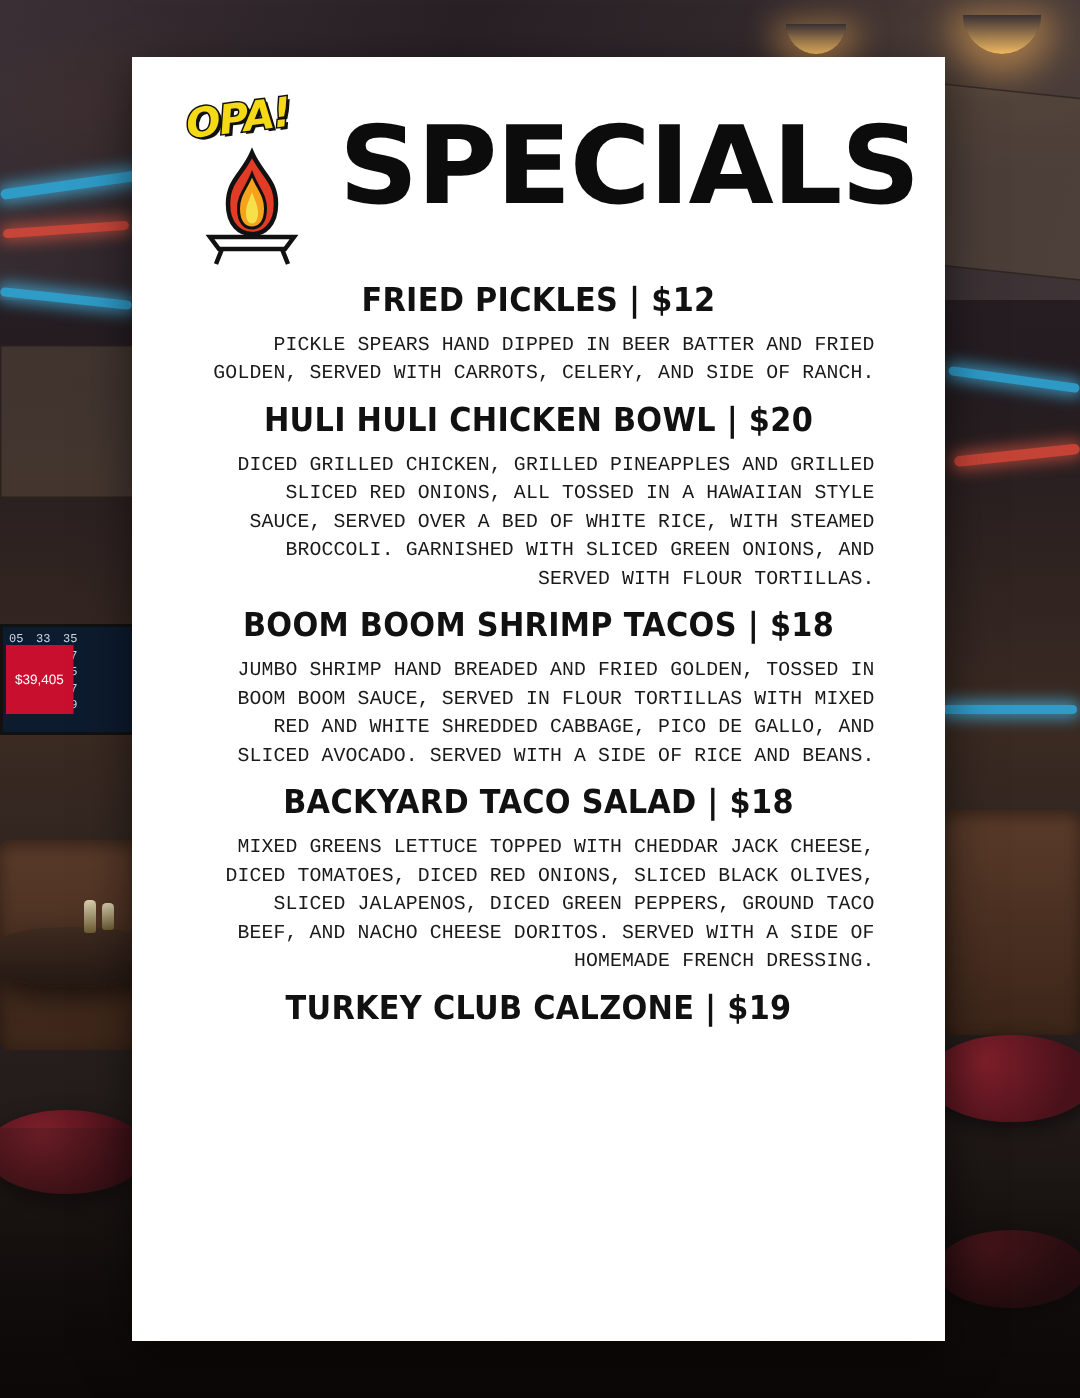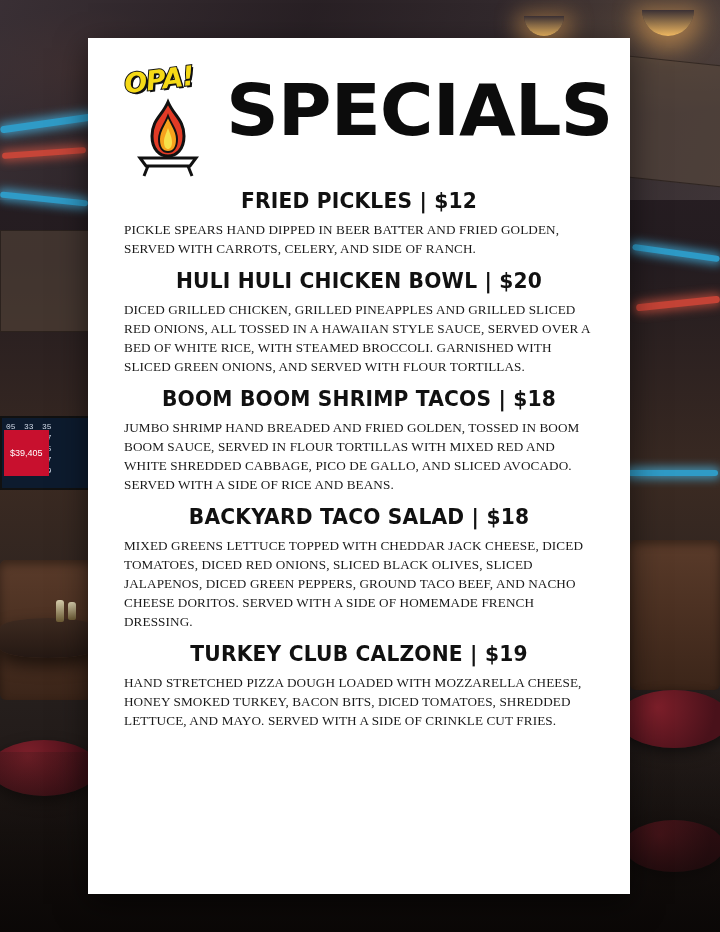--- a/index.html
+++ b/index.html
@@ -173,27 +173,27 @@
     text-align: center;
     font-family: "DejaVu Sans", sans-serif;
     font-weight: 900;
     font-size: 22px;
     letter-spacing: 0.2px;
     color: #111;
     transform: scaleX(0.92);
     margin: 0 0 7px 0;
   }
   .item-desc {
-    text-align: left;
-    font-family: Liberation Serif, serif;
+    text-align: right;
+    font-family: Liberation Mono, monospace;
     font-size: 13.2px;
     line-height: 19px;
     color: #1a1a1a;
     letter-spacing: 0.1px;
-    margin: 0 8px;
+    margin: 0 19px;
   }
   .first-item { margin-top: 2px; }
 </style>
 </head>
 <body>
 
 <div class="screen">
 
   <div class="bg">
     <div class="bg-ceiling"></div>
@@ -266,18 +266,17 @@
       <p class="item-desc">JUMBO SHRIMP HAND BREADED AND FRIED GOLDEN, TOSSED IN BOOM BOOM SAUCE, SERVED IN FLOUR TORTILLAS WITH MIXED RED AND WHITE SHREDDED CABBAGE, PICO DE GALLO, AND SLICED AVOCADO. SERVED WITH A SIDE OF RICE AND BEANS.</p>
     </div>
 
     <div class="item">
       <p class="item-name">BACKYARD TACO SALAD | $18</p>
       <p class="item-desc">MIXED GREENS LETTUCE TOPPED WITH CHEDDAR JACK CHEESE, DICED TOMATOES, DICED RED ONIONS, SLICED BLACK OLIVES, SLICED JALAPENOS, DICED GREEN PEPPERS, GROUND TACO BEEF, AND NACHO CHEESE DORITOS. SERVED WITH A SIDE OF HOMEMADE FRENCH DRESSING.</p>
     </div>
 
     <div class="item">
       <p class="item-name">TURKEY CLUB CALZONE  | $19</p>
-      <p class="item-desc">HAND STRETCHED PIZZA DOUGH LOADED WITH MOZZARELLA CHEESE, HONEY SMOKED TURKEY, BACON BITS, DICED TOMATOES, SHREDDED LETTUCE, AND MAYO. SERVED WITH A SIDE OF CRINKLE CUT FRIES.</p>
     </div>
 
 
   </div>
 </div>
 
 </body></html>

